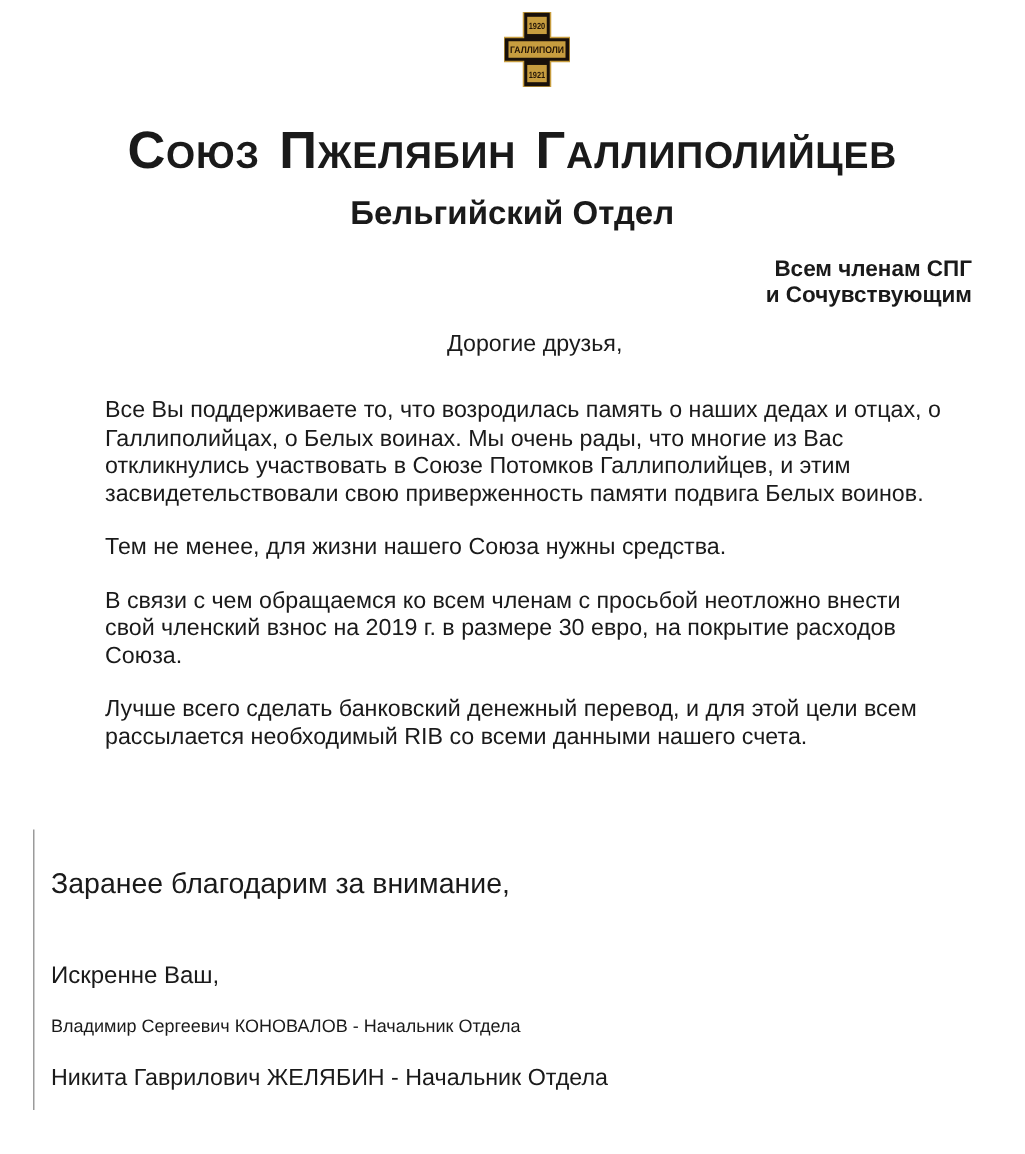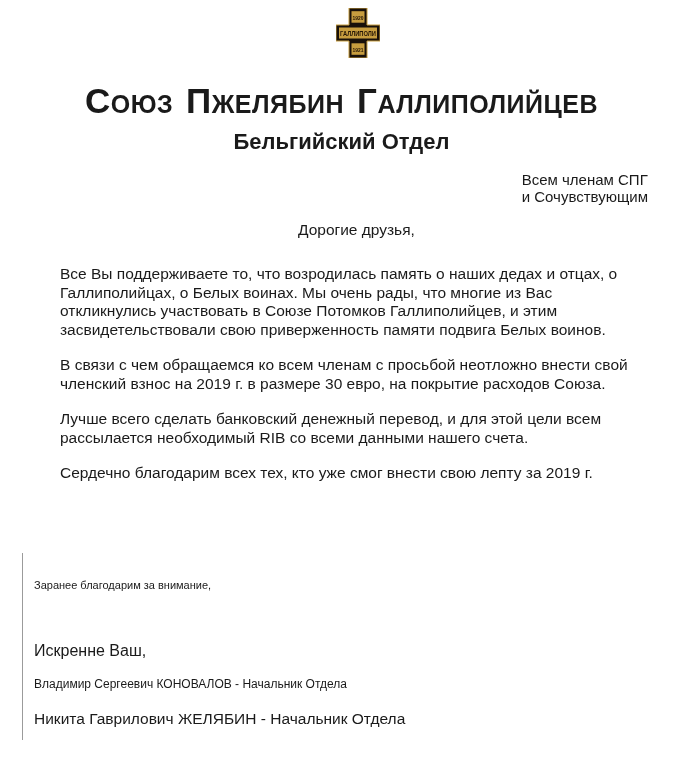--- a/index.html
+++ b/index.html
@@ -20,32 +20,32 @@
     font-weight:bold;white-space:nowrap;
   }
   .t-initial{font-size:35px;line-height:41px;letter-spacing:0.5px;}
   .t-rest{font-size:25px;letter-spacing:0.5px;}
   .subtitle{
     position:absolute;top:128px;left:0;width:100%;
     text-align:center;font-size:22px;line-height:27px;font-weight:bold;
   }
   .recipient{
     position:absolute;top:171px;right:35px;
-    font-weight:normal;font-size:15px;line-height:17px;
+    text-align:right;font-weight:bold;font-size:15px;line-height:17px;
   }
   .salutation{position:absolute;top:221px;left:298px;font-size:15.5px;}
   
   .body-block{
     position:absolute;top:265px;left:60px;width:573px;
     font-size:15.5px;line-height:18.5px;
   }
-  .body-block p{margin:0 0 17px 0;}
+  .body-block p{margin:0 0 17px 10px;}
   
   .vline{position:absolute;left:22px;top:553px;width:1px;height:202px;background:#9b9b9b;}
-  .thanks{position:absolute;top:579px;left:34px;font-size:11px;}
+  .thanks{position:absolute;top:579px;left:34px;font-size:19px;}
   .closing{position:absolute;top:642px;left:34px;font-size:16px;}
   .sig1{position:absolute;top:677px;left:34px;font-size:12px;}
   .sig2{position:absolute;top:710px;left:34px;font-size:15.5px;}
 </style>
 </head>
 <body>
 
 <div class="page">
 
   <div class="emblem">
@@ -70,23 +70,23 @@
 
   <div class="recipient">
     <div>Всем членам СПГ</div>
     <div>и Сочувствующим</div>
   </div>
 
   <div class="salutation">Дорогие друзья,</div>
 
   <div class="body-block">
     <p>Все Вы поддерживаете то, что возродилась память о наших дедах и отцах, о Галлиполийцах, о Белых воинах. Мы очень рады, что многие из Вас откликнулись участвовать в Союзе Потомков Галлиполийцев, и этим засвидетельствовали свою приверженность памяти подвига Белых воинов.</p>
+    <p>Тем не менее, для жизни нашего Союза нужны средства.</p>
     <p>В связи с чем обращаемся ко всем членам с просьбой неотложно внести свой членский взнос на 2019 г. в размере 30 евро, на покрытие расходов Союза.</p>
     <p>Лучше всего сделать банковский денежный перевод, и для этой цели всем рассылается необходимый RIB со всеми данными нашего счета.</p>
-    <p>Сердечно благодарим всех тех, кто уже смог внести свою лепту за 2019 г.</p>
   </div>
 
   <div class="vline"></div>
 
   <div class="thanks">Заранее благодарим за внимание,</div>
   <div class="closing">Искренне Ваш,</div>
   <div class="sig1">Владимир Сергеевич КОНОВАЛОВ - Начальник Отдела</div>
   <div class="sig2">Никита Гаврилович ЖЕЛЯБИН - Начальник Отдела</div>
 
 </div>

